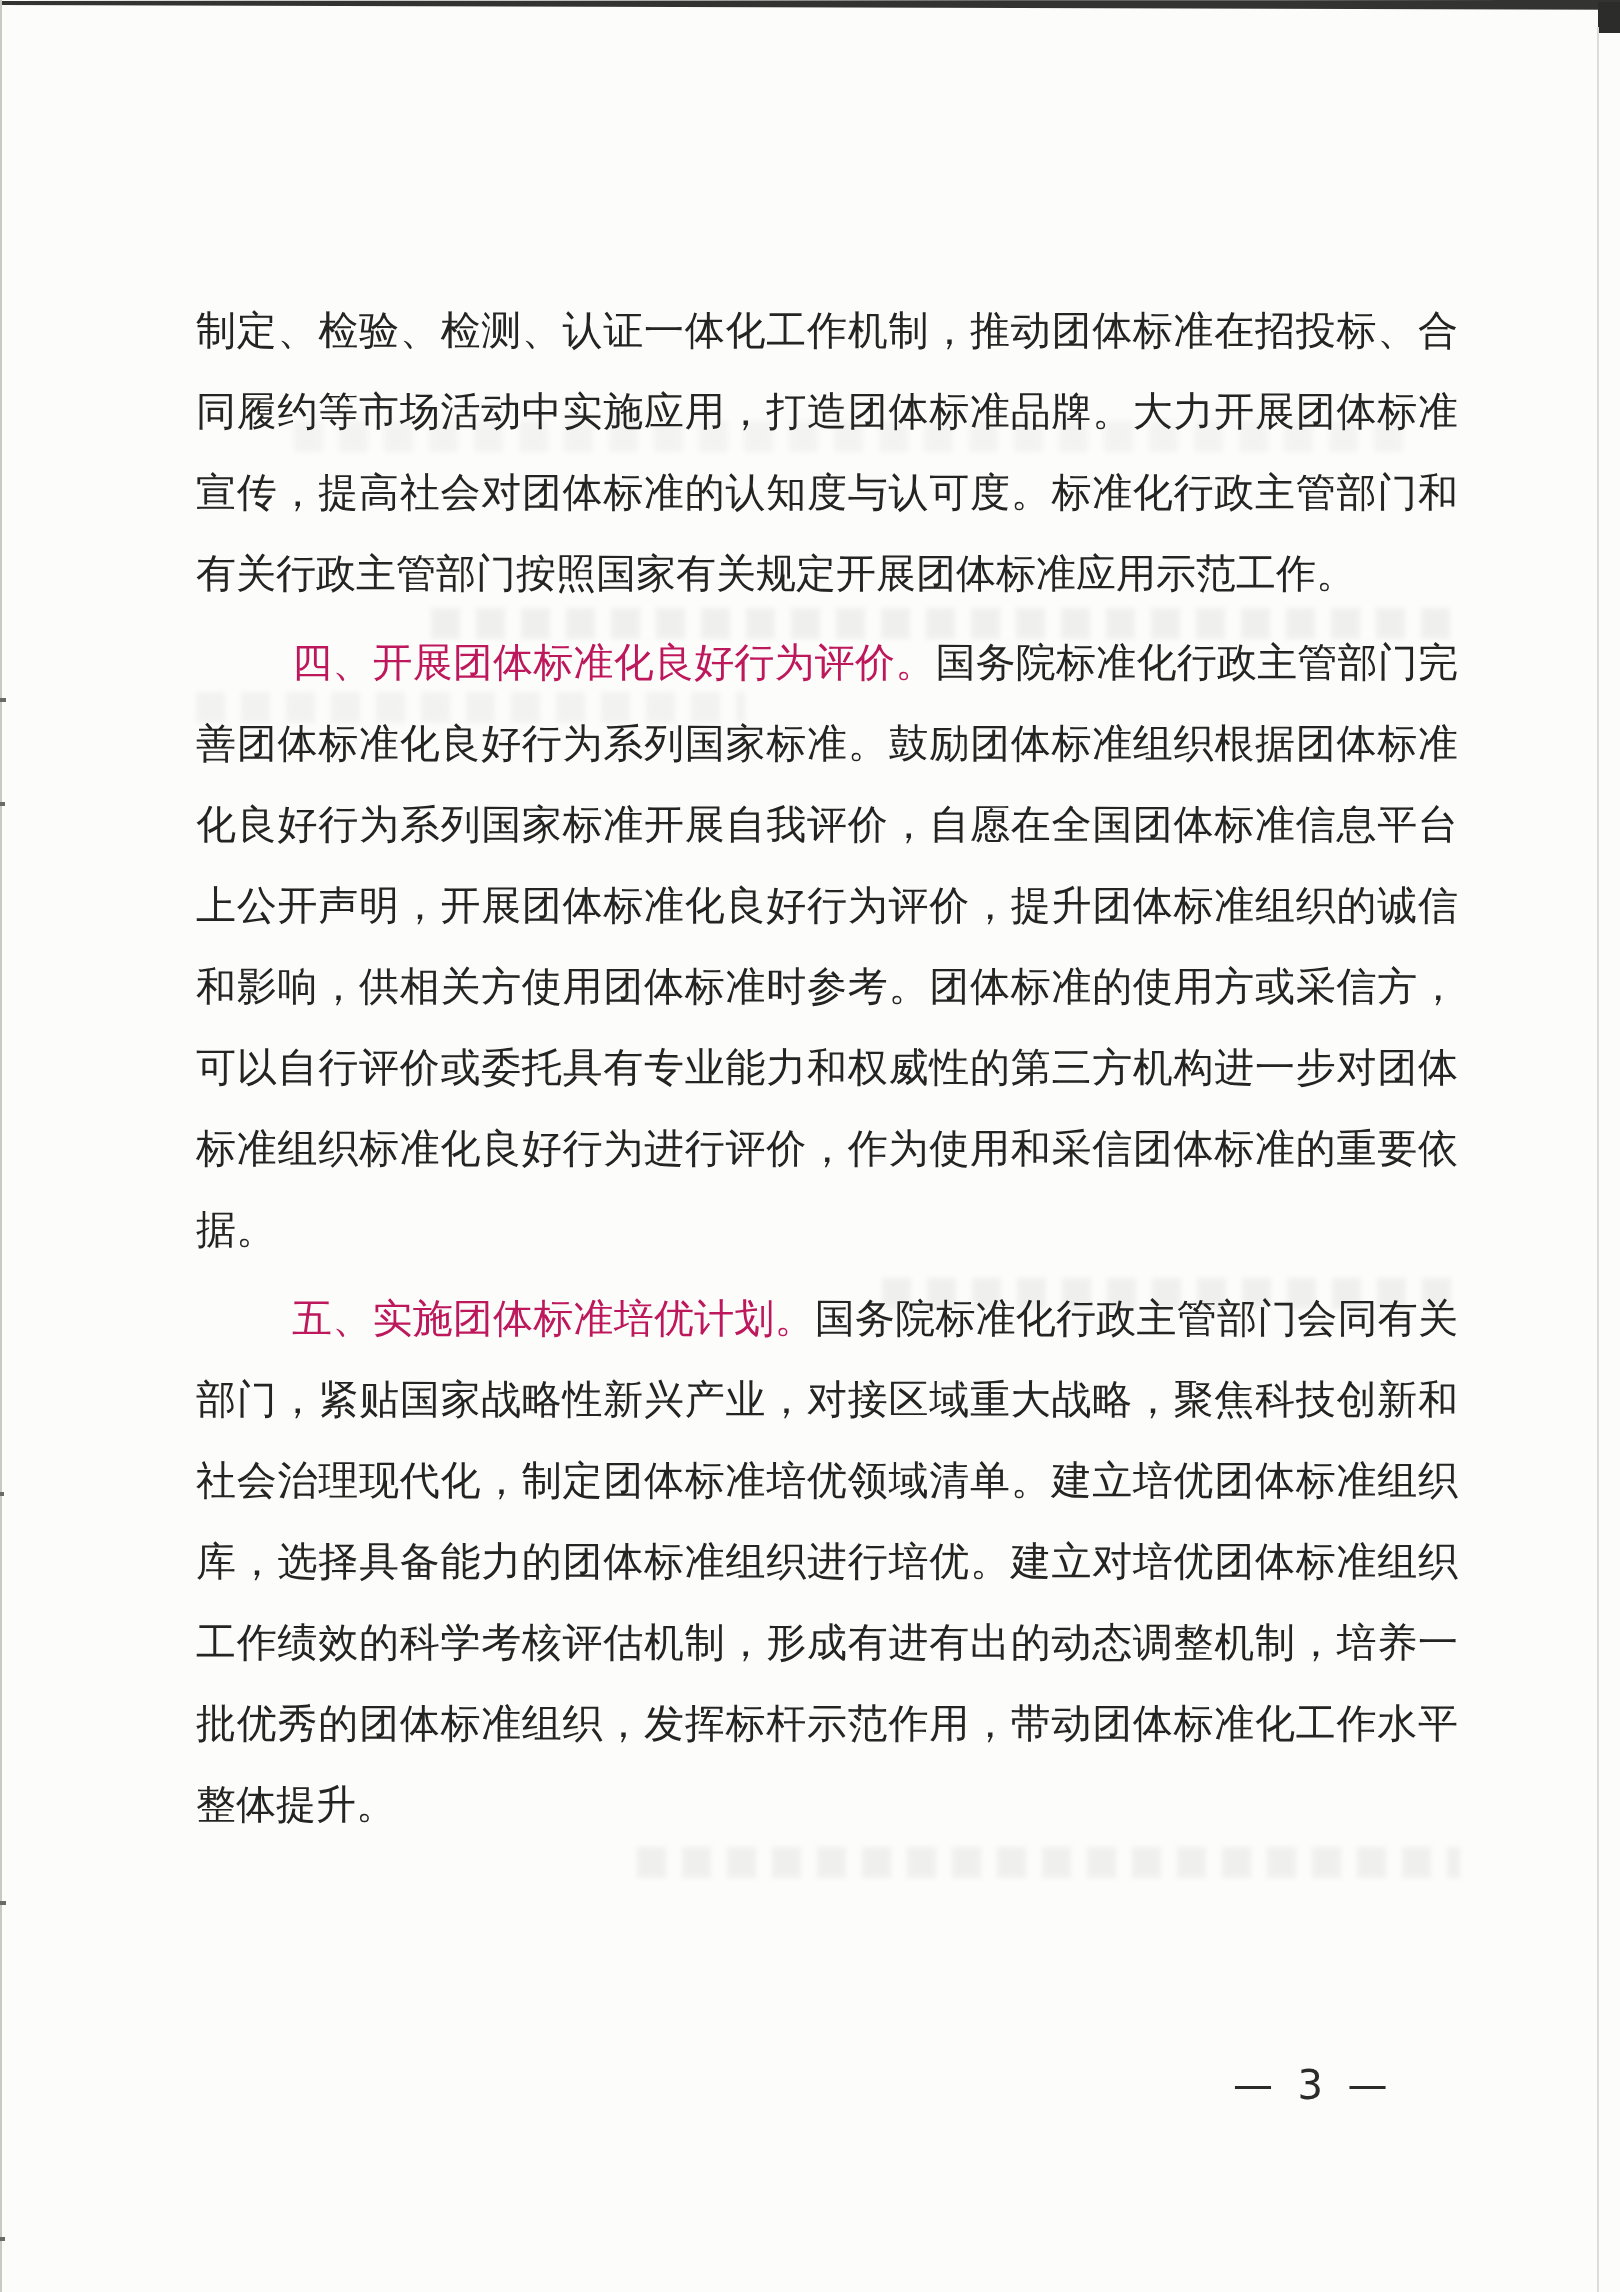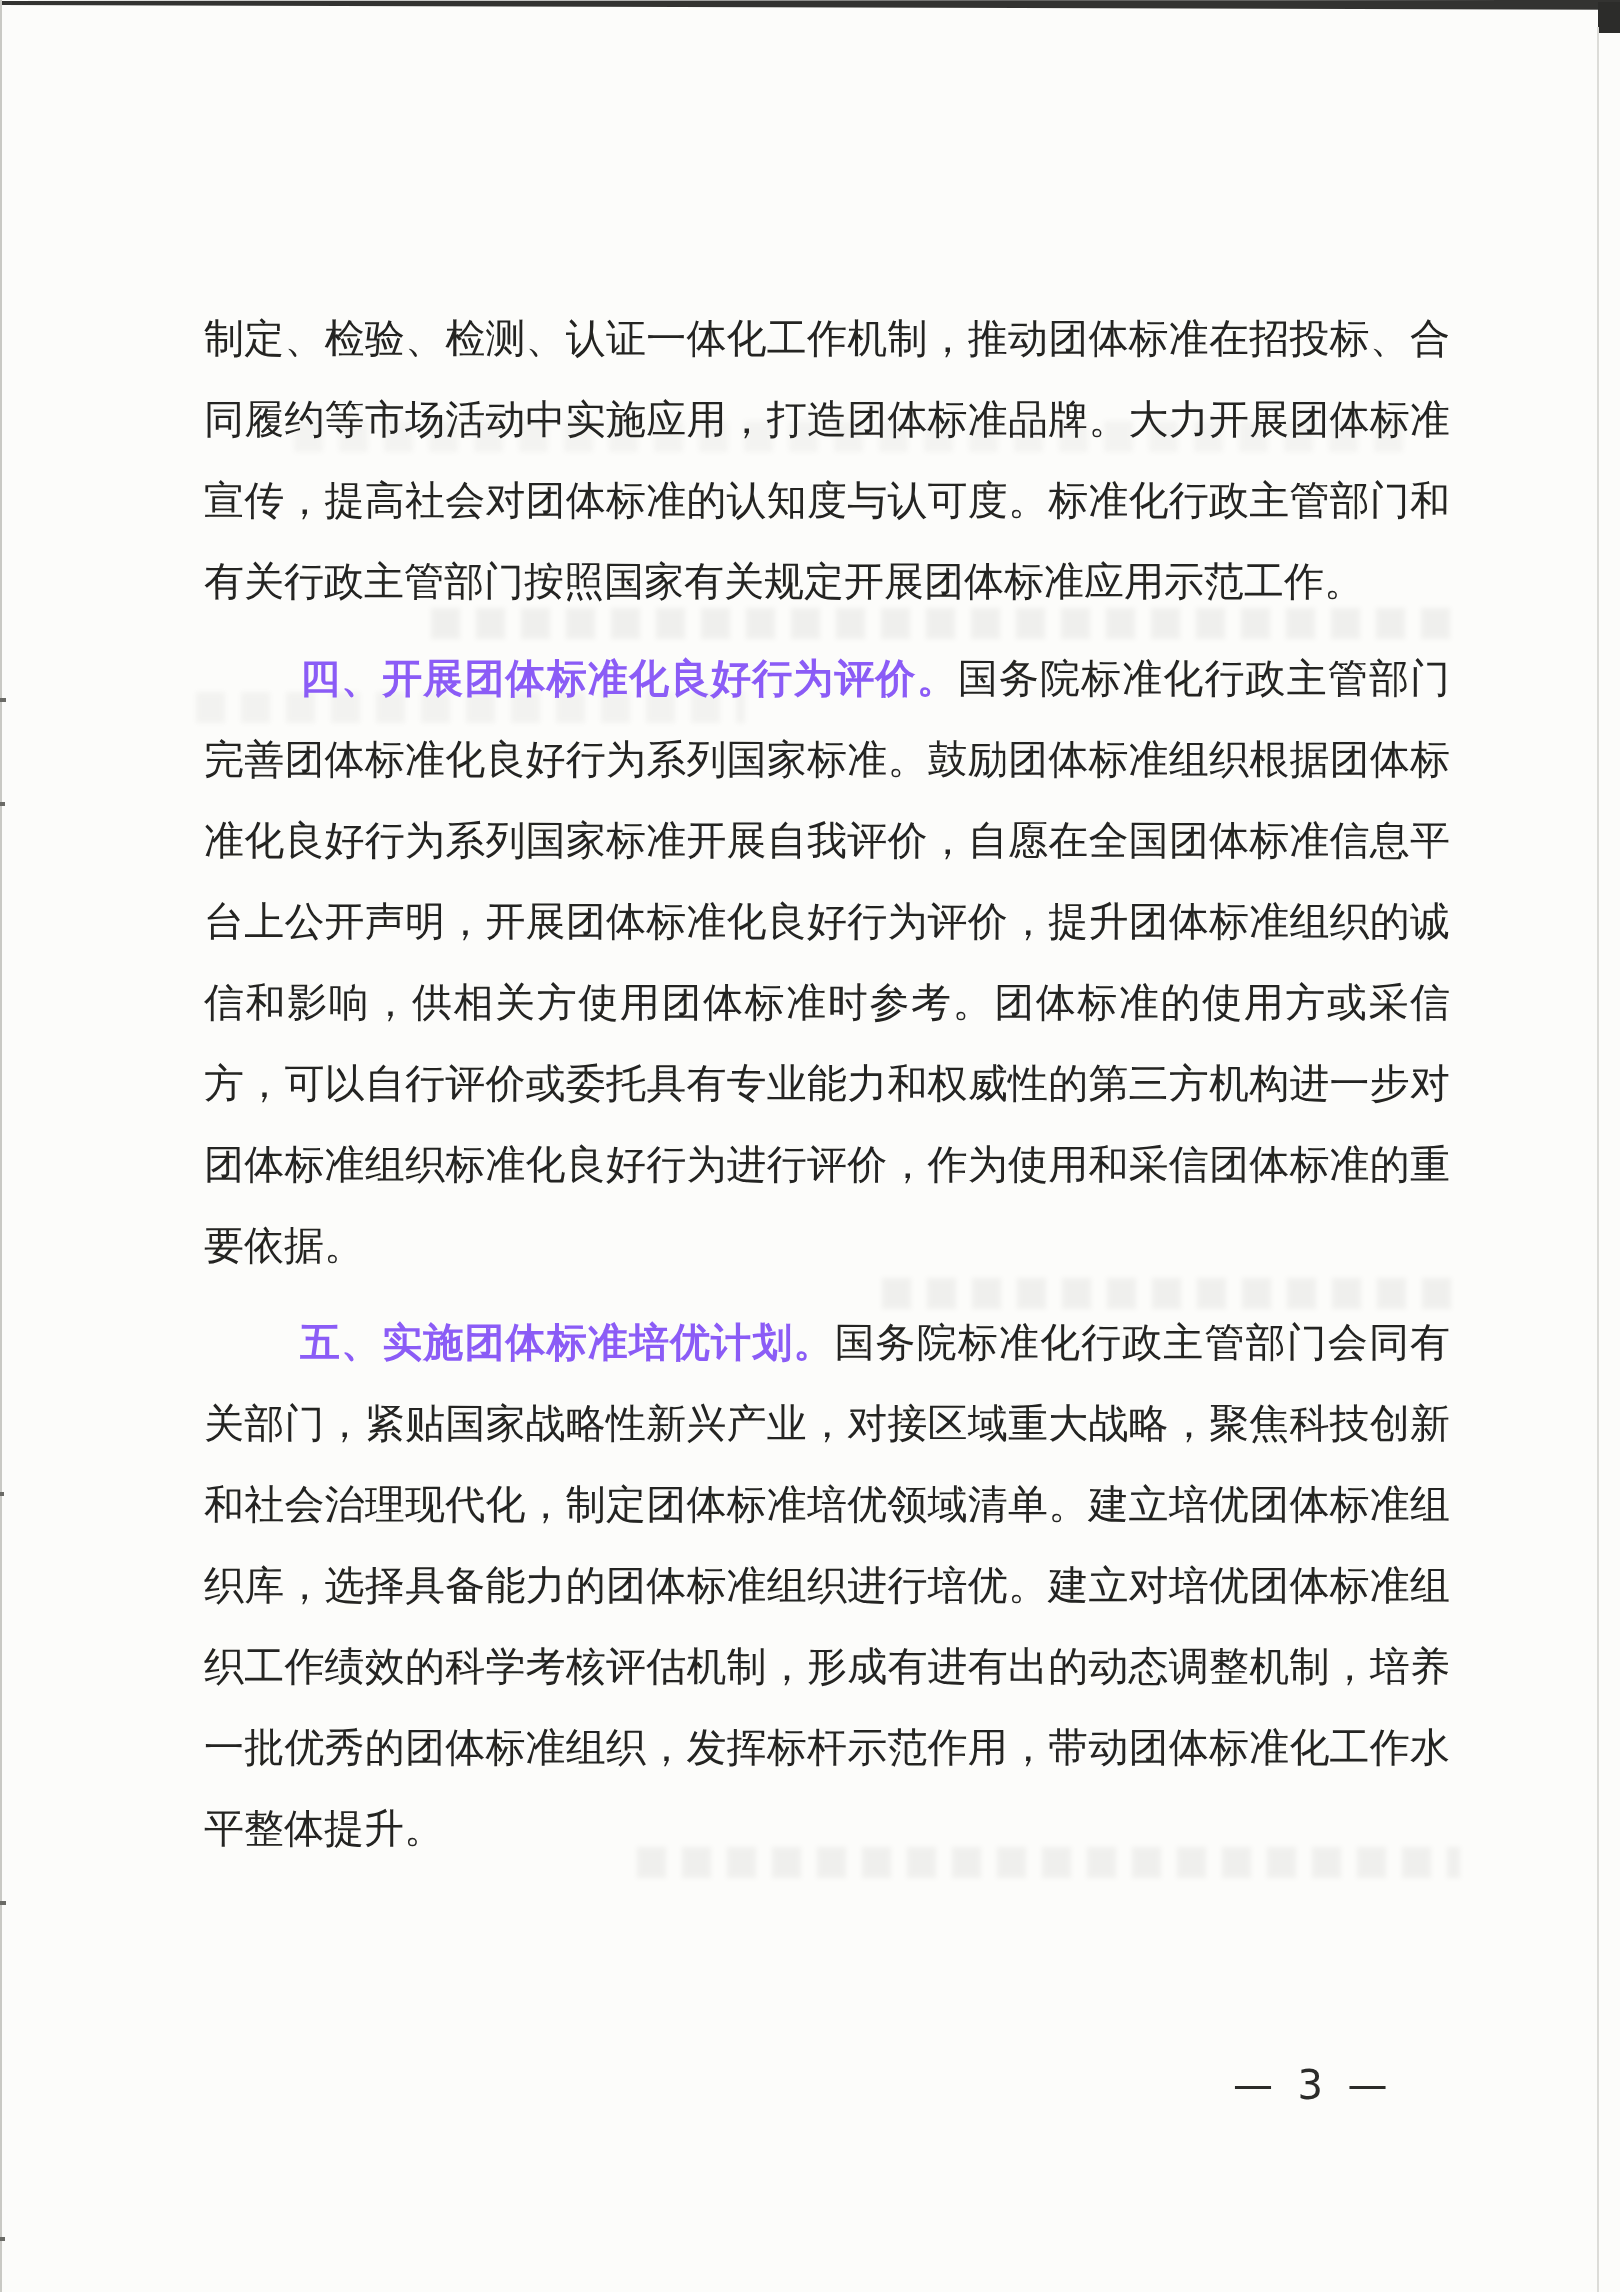--- a/index.html
+++ b/index.html
@@ -78,28 +78,28 @@
     top: 282px;
     left: 188px;
     width: 1278px;
     color: #242422;
     font-size: 40px;
     line-height: 81px;
     text-align: justify;
     word-break: break-all;
   }
   .para {
-    margin: 16px;
+    margin: 8px;
   }
   .para.indent {
     text-indent: 2.4em;
   }
   .lead {
-    font-weight: 700;
-    color: #8b5cf6;
+    font-weight: 400;
+    color: #be185d;
   }
 
   .page-number {
     position: absolute;
     top: 2061px;
     left: 1233px;
     width: 176px;
     color: #2b2b29;
     font-size: 40px;
     line-height: 49px;

